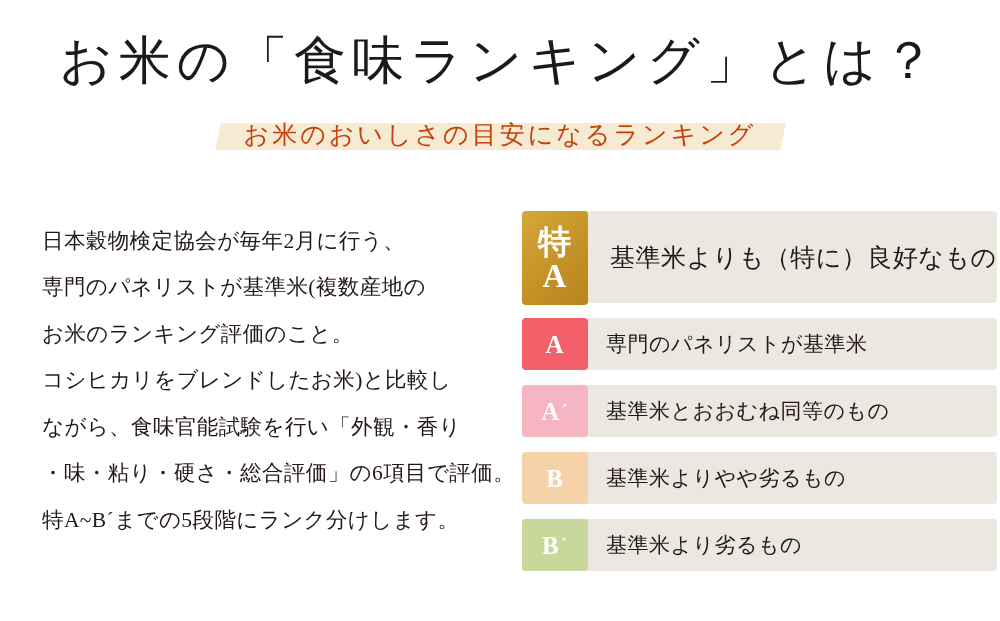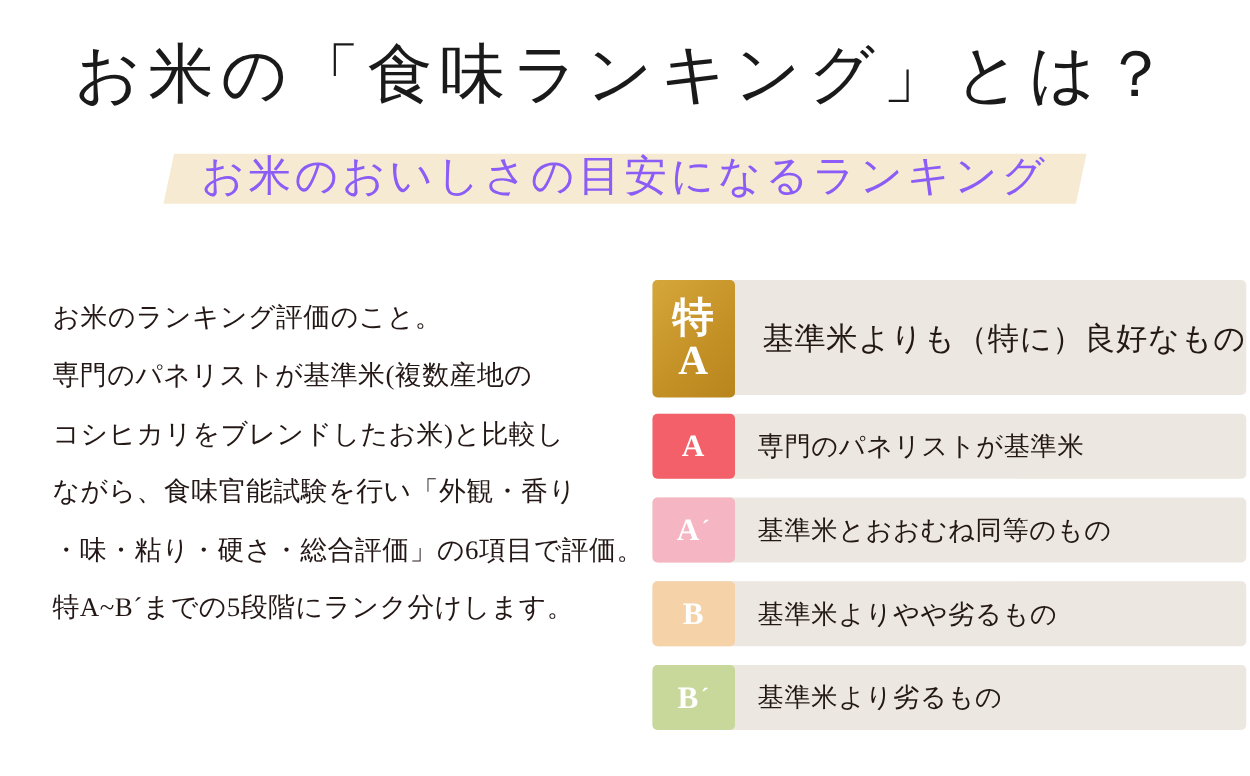--- a/index.html
+++ b/index.html
@@ -54,23 +54,23 @@
     right: 0;
     top: 9px;
     bottom: 7px;
     background: #f6ebd2;
     z-index: 0;
     transform: skewX(-12deg);
   }
   .subtitle-text {
     position: relative;
     z-index: 1;
-    font-size: 34px;
+    font-size: 25px;
     letter-spacing: 3px;
-    color: #8b5cf6;
+    color: #c2410c;
     white-space: nowrap;
   }
 
   
   .content {
     display: flex;
     align-items: flex-start;
     padding: 0 30px 0 40px;
     margin-top: 52px;
   }
@@ -196,22 +196,23 @@
     <div class="subtitle-wrap">
       <div class="subtitle-band">
         <span class="subtitle-text">お米のおいしさの目安になるランキング</span>
       </div>
     </div>
   </div>
 
   <div class="content">
 
     <div class="left-col">
+      <p class="desc-line">日本穀物検定協会が毎年2月に行う、</p>
+      <p class="desc-line">専門のパネリストが基準米(複数産地の</p>
       <p class="desc-line">お米のランキング評価のこと。</p>
-      <p class="desc-line">専門のパネリストが基準米(複数産地の</p>
       <p class="desc-line">コシヒカリをブレンドしたお米)と比較し</p>
       <p class="desc-line">ながら、食味官能試験を行い「外観・香り</p>
       <p class="desc-line">・味・粘り・硬さ・総合評価」の6項目で評価。</p>
       <p class="desc-line">特A~B´までの5段階にランク分けします。</p>
     </div>
 
     <div class="right-col">
 
       <div class="rank-row row-tokua">
         <div class="rank-bg"></div>

